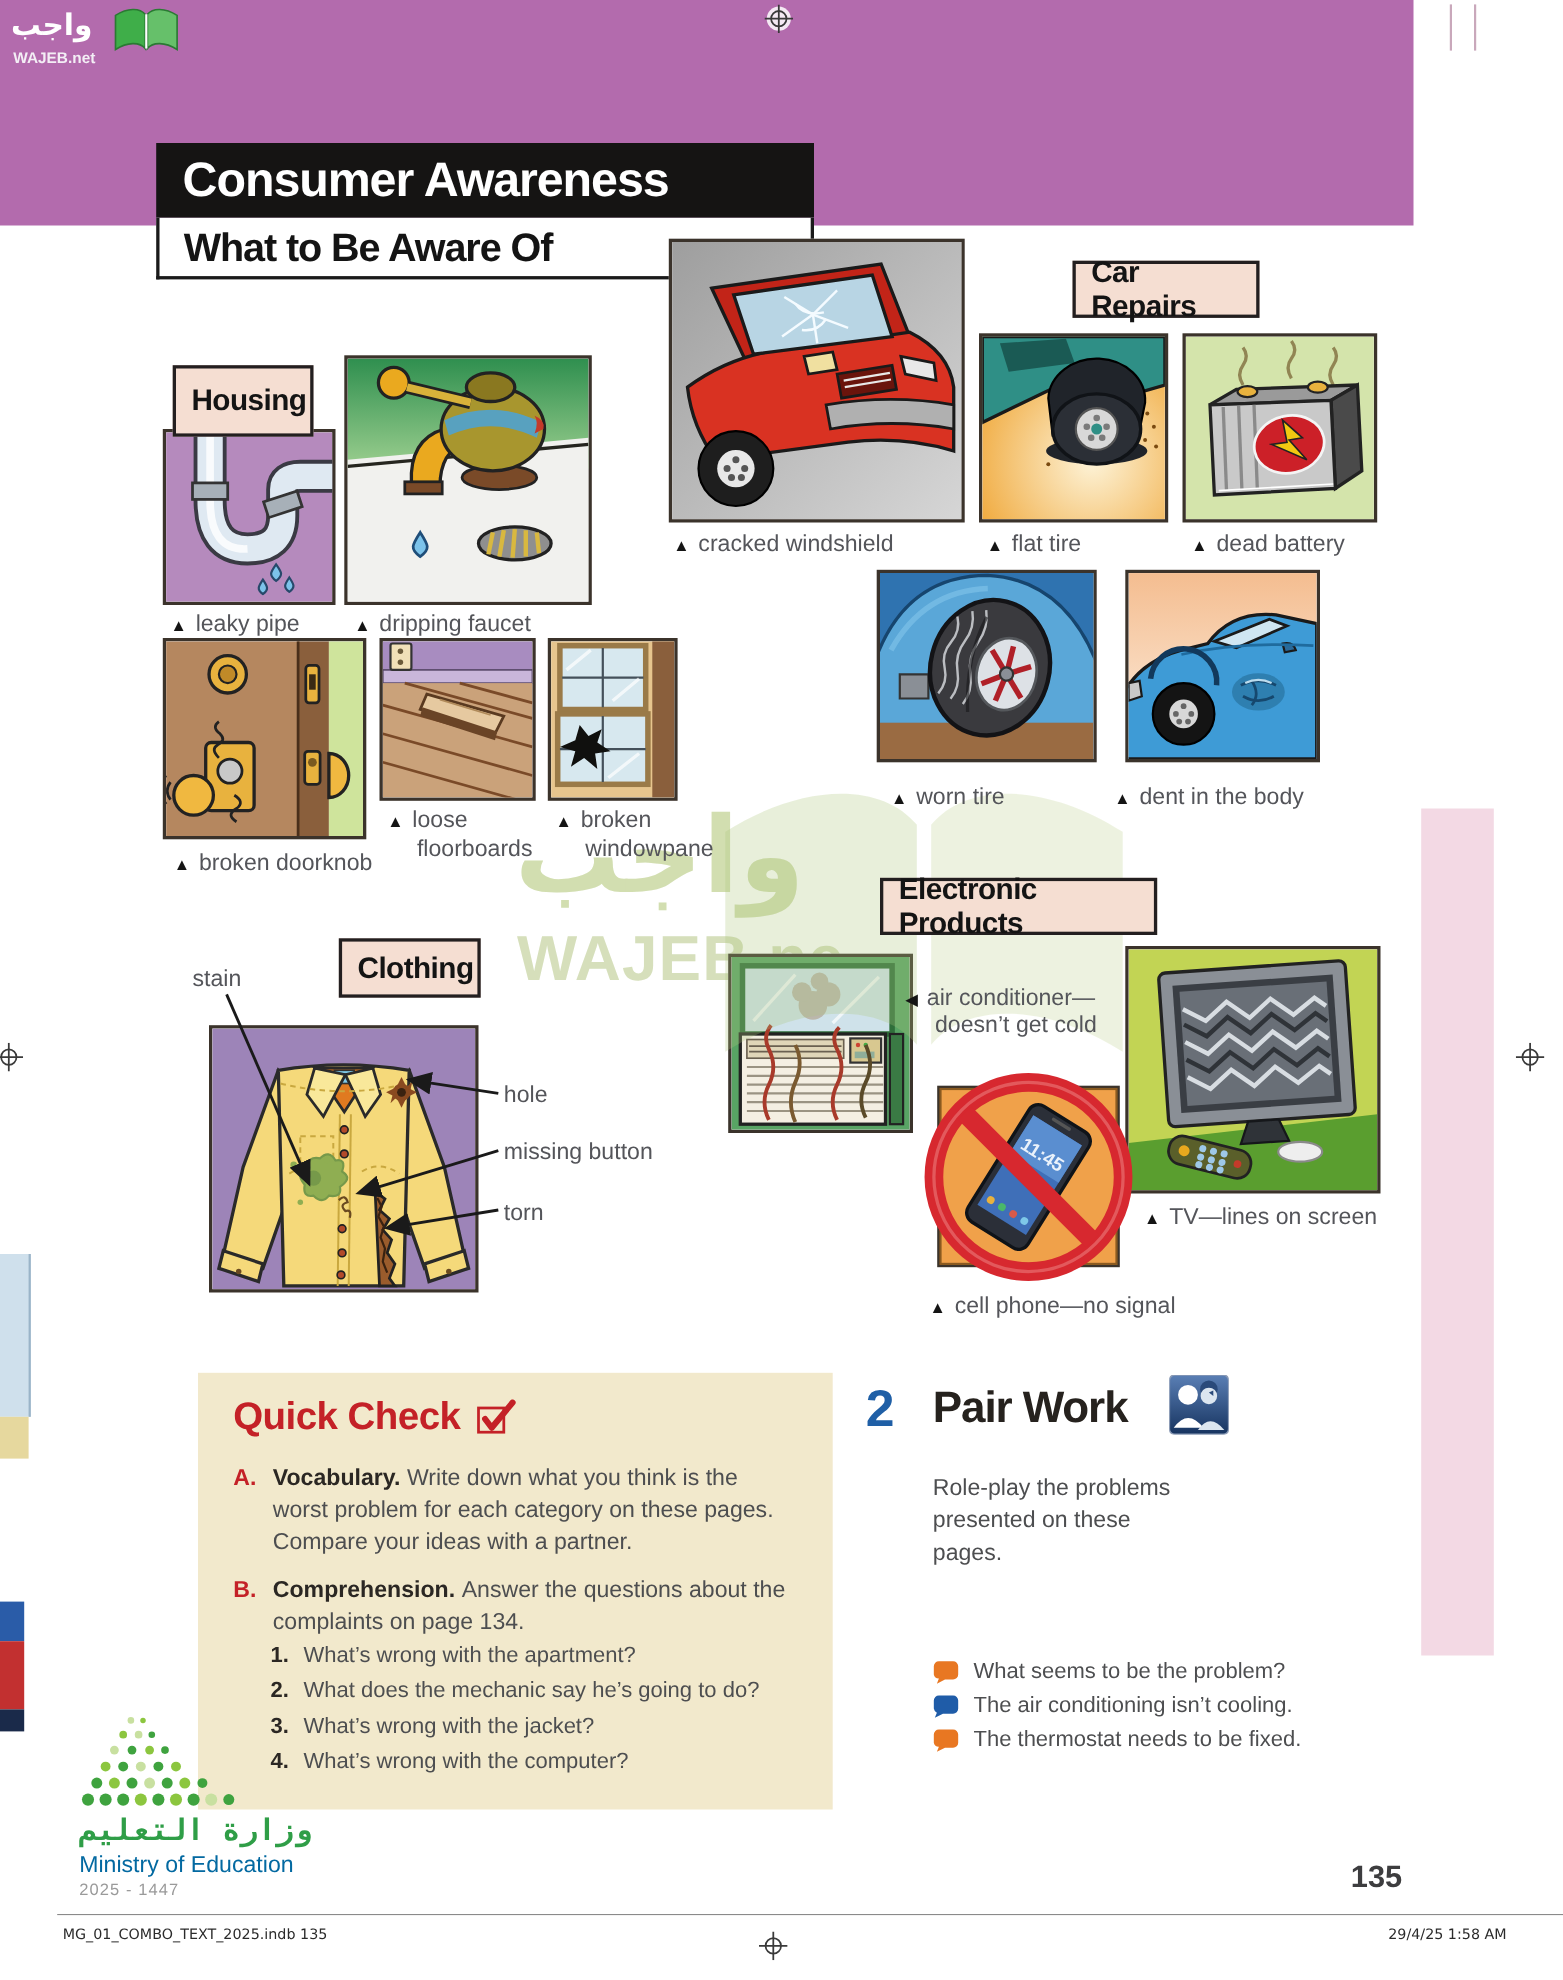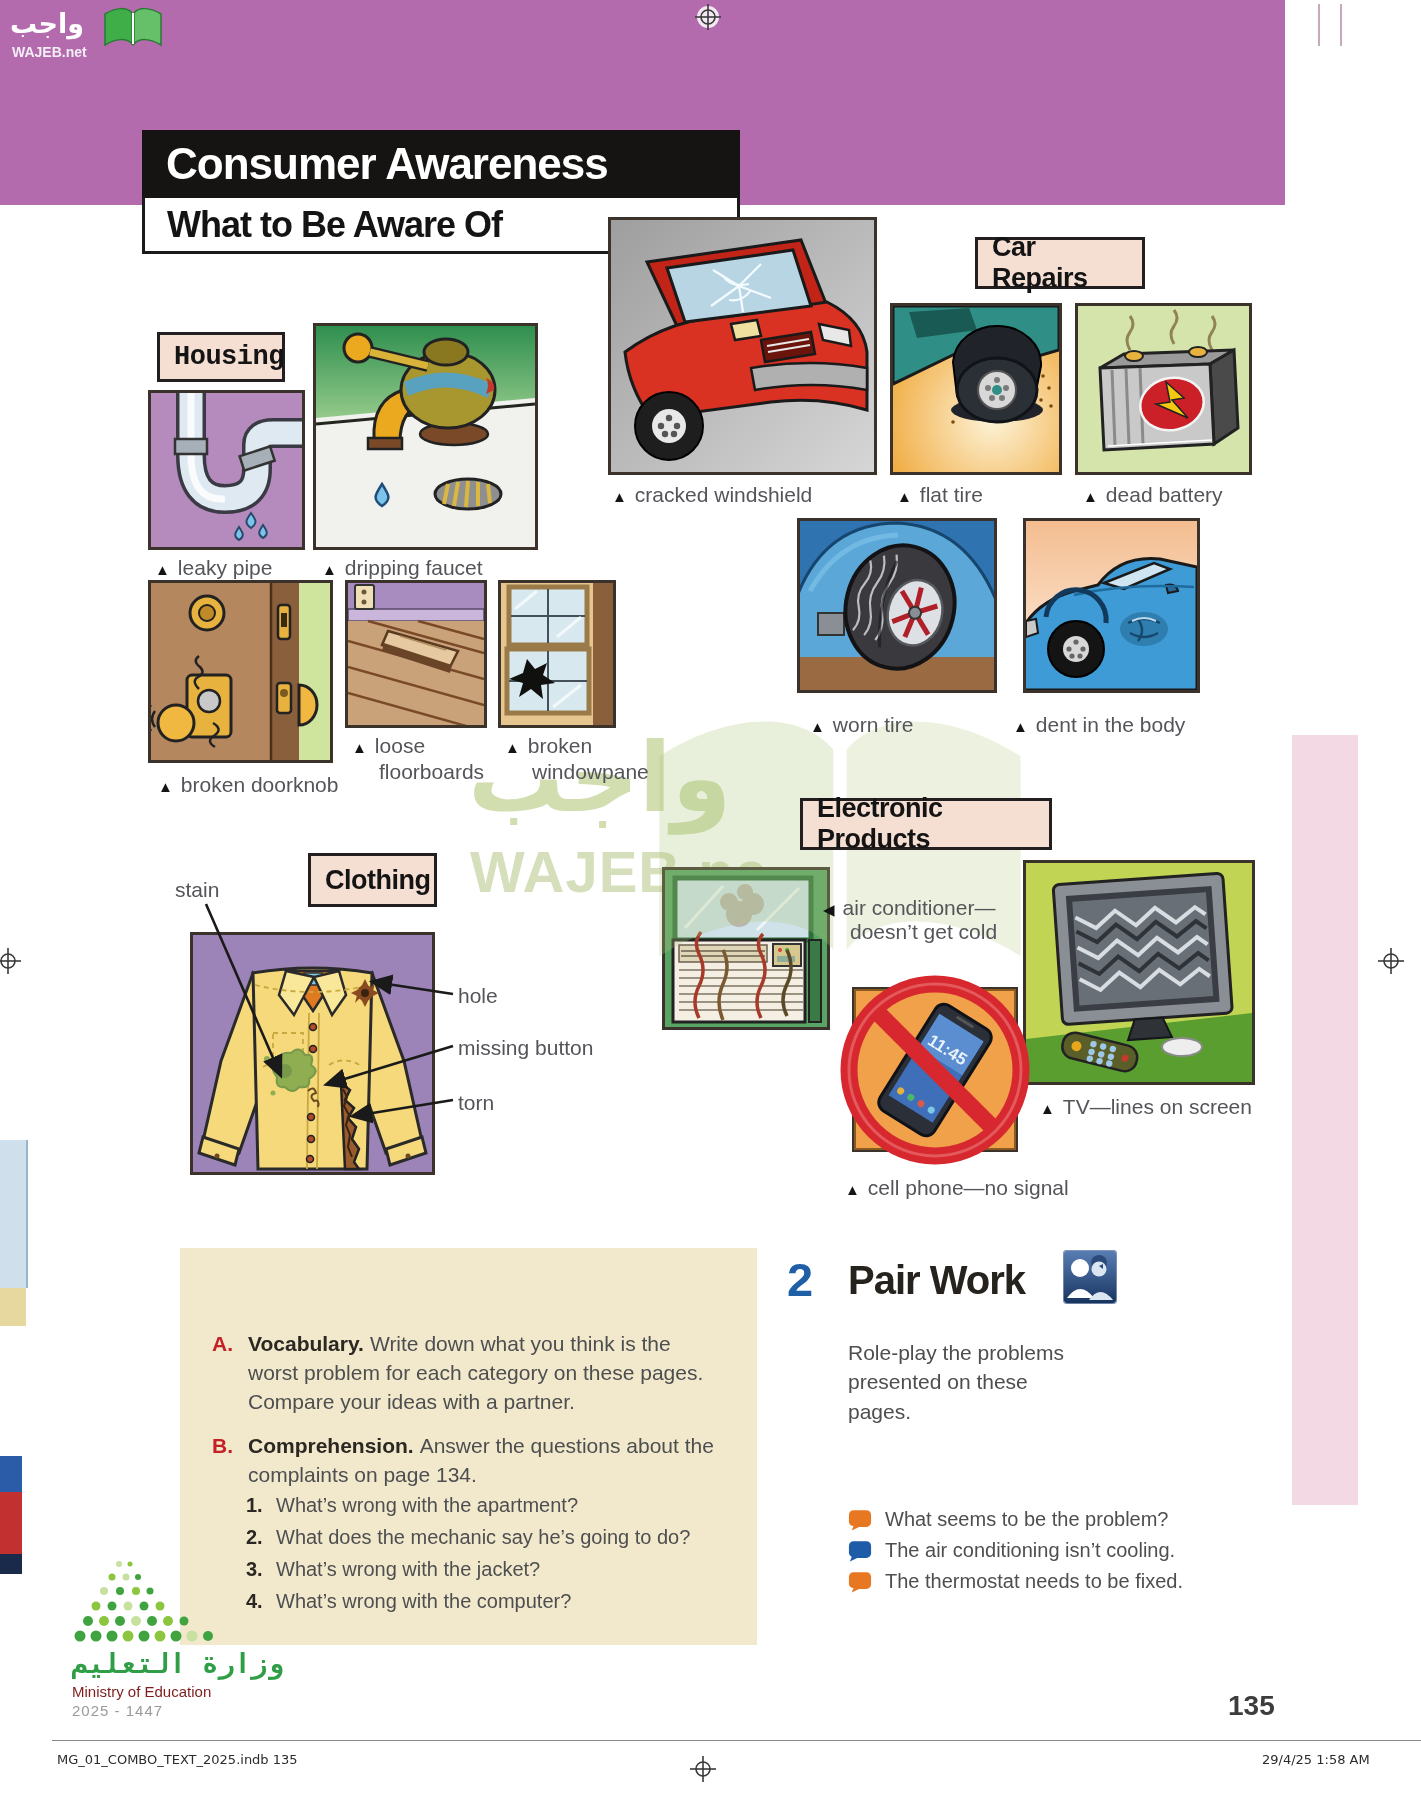--- a/index.html
+++ b/index.html
@@ -59,21 +59,21 @@
   .pw-intro{position:absolute;left:848px;top:1338px;width:240px;font-size:21px;color:#4d4e50;
     line-height:1.4;z-index:4;}
   .dlg-group{position:absolute;left:848px;z-index:4;}
   .dlg{display:flex;align-items:flex-start;gap:13px;margin-bottom:8px;font-size:20px;color:#4d4e50;}
   .bub{flex:0 0 auto;width:24px;height:23px;margin-top:0;}
   .bub.orange{color:#e87722;}
   .bub.blue{color:#1f5ca8;}
   
   .moe{position:absolute;left:72px;top:1548px;z-index:5;}
   .moe .ar{font-family:Liberation Mono, monospace;font-weight:bold;font-size:27px;color:#2f9e47;}
-  .moe .en{font-size:15px;color:#7f1d1d;margin-top:2px;}
+  .moe .en{font-size:21px;color:#0369a1;margin-top:2px;}
   .moe .yr{font-size:15px;color:#9a9a9a;margin-top:2px;letter-spacing:1px;}
   .page-num{position:absolute;left:1228px;top:1690px;font-weight:bold;font-size:28px;color:#3d3d3f;z-index:4;}
   
   .pink-band{position:absolute;left:1292px;top:735px;width:66px;height:770px;background:#f3d9e4;z-index:0;}
   .footer-line{position:absolute;left:52px;top:1740px;width:1369px;height:1px;background:#8a8a8a;z-index:2;}
   .footer-text{position:absolute;top:1752px;font-family:"DejaVu Sans",sans-serif;font-size:13px;color:#2b2b2b;z-index:2;}
   .edge{position:absolute;left:0;z-index:2;}
   .cropline{position:absolute;background:#c9a8bb;z-index:3;}
   .regmark{position:absolute;width:26px;height:26px;z-index:6;}
 </style>
@@ -133,21 +133,21 @@
   </div>
 
   <div class="wm-ar">واجب</div>
   <div class="wm-lat">WAJEB.ne</div>
   <svg class="wm-book" viewBox="0 0 62 46">
     <path d="M3,8 C14,1 25,1 30,7 L30,38 C25,32 14,32 3,39 Z" fill="#aec77e"></path>
     <path d="M59,8 C48,1 37,1 32,7 L32,38 C37,32 48,32 59,39 Z" fill="#c2d494"></path>
     <line x1="31" y1="7" x2="31" y2="38" stroke="#ffffff" stroke-width="2"></line>
   </svg>
 
-  <div class="tagbox" style="left:157px;top:332px;width:128px;height:50px;font-family:Liberation Mono, monospace;">
+  <div class="tagbox" style="left:157px;top:332px;width:128px;height:65px;">
     <span>Housing</span>
   </div>
 
   <div class="pic" style="left:148px;top:390px;width:157px;height:160px;">
     <svg viewBox="0 0 151 154">
       <rect width="151" height="154" fill="#b58abd"></rect>
       <path d="M40,-6 L40,62 Q40,106 74,106 Q106,106 106,76 L106,52 Q106,40 122,40 L156,40" fill="none" stroke="#3a3a44" stroke-width="30"></path>
       <path d="M40,-6 L40,62 Q40,106 74,106 Q106,106 106,76 L106,52 Q106,40 122,40 L156,40" fill="none" stroke="#dfe9f2" stroke-width="23"></path>
       <path d="M40,-6 L40,62 Q40,108 74,106" fill="none" stroke="#ffffff" stroke-width="7" opacity=".8"></path>
       <rect x="24" y="46" width="32" height="15" fill="#a7b0b8" stroke="#333" stroke-width="2.5"></rect>
@@ -647,20 +647,27 @@
     <g stroke="#1a1a1a" stroke-width="2.6" fill="none">
       <line x1="56" y1="44" x2="130" y2="214" marker-end="url(#ah)"></line>
       <line x1="303" y1="134" x2="224" y2="122" marker-end="url(#ah)"></line>
       <line x1="303" y1="186" x2="178" y2="224" marker-end="url(#ah)"></line>
       <line x1="303" y1="240" x2="204" y2="256" marker-end="url(#ah)"></line>
     </g>
   </svg>
 
   <div class="qc-panel"></div>
 
+  <div class="qc-head">
+    <span class="t">Quick Check</span>
+    <svg width="38" height="32" viewBox="0 0 38 32">
+      <rect x="2" y="8" width="23" height="22" fill="none" stroke="#c42127" stroke-width="2.5"></rect>
+      <path d="M8,18 l6,8 L33,3" fill="none" stroke="#c42127" stroke-width="5.5" stroke-linecap="round" stroke-linejoin="round"></path>
+    </svg>
+  </div>
 
   <div class="qc-item" style="left:212px;top:1330px;width:505px;">
     <span class="letter">A.</span>
     <div><span class="lead">Vocabulary.</span><span>Write down what you think is the worst problem for each category on these pages. Compare your ideas with a partner.</span></div>
   </div>
 
   <div class="qc-item" style="left:212px;top:1432px;width:505px;">
     <span class="letter">B.</span>
     <div><span class="lead">Comprehension.</span><span>Answer the questions about the complaints on page 134.</span></div>
   </div>

